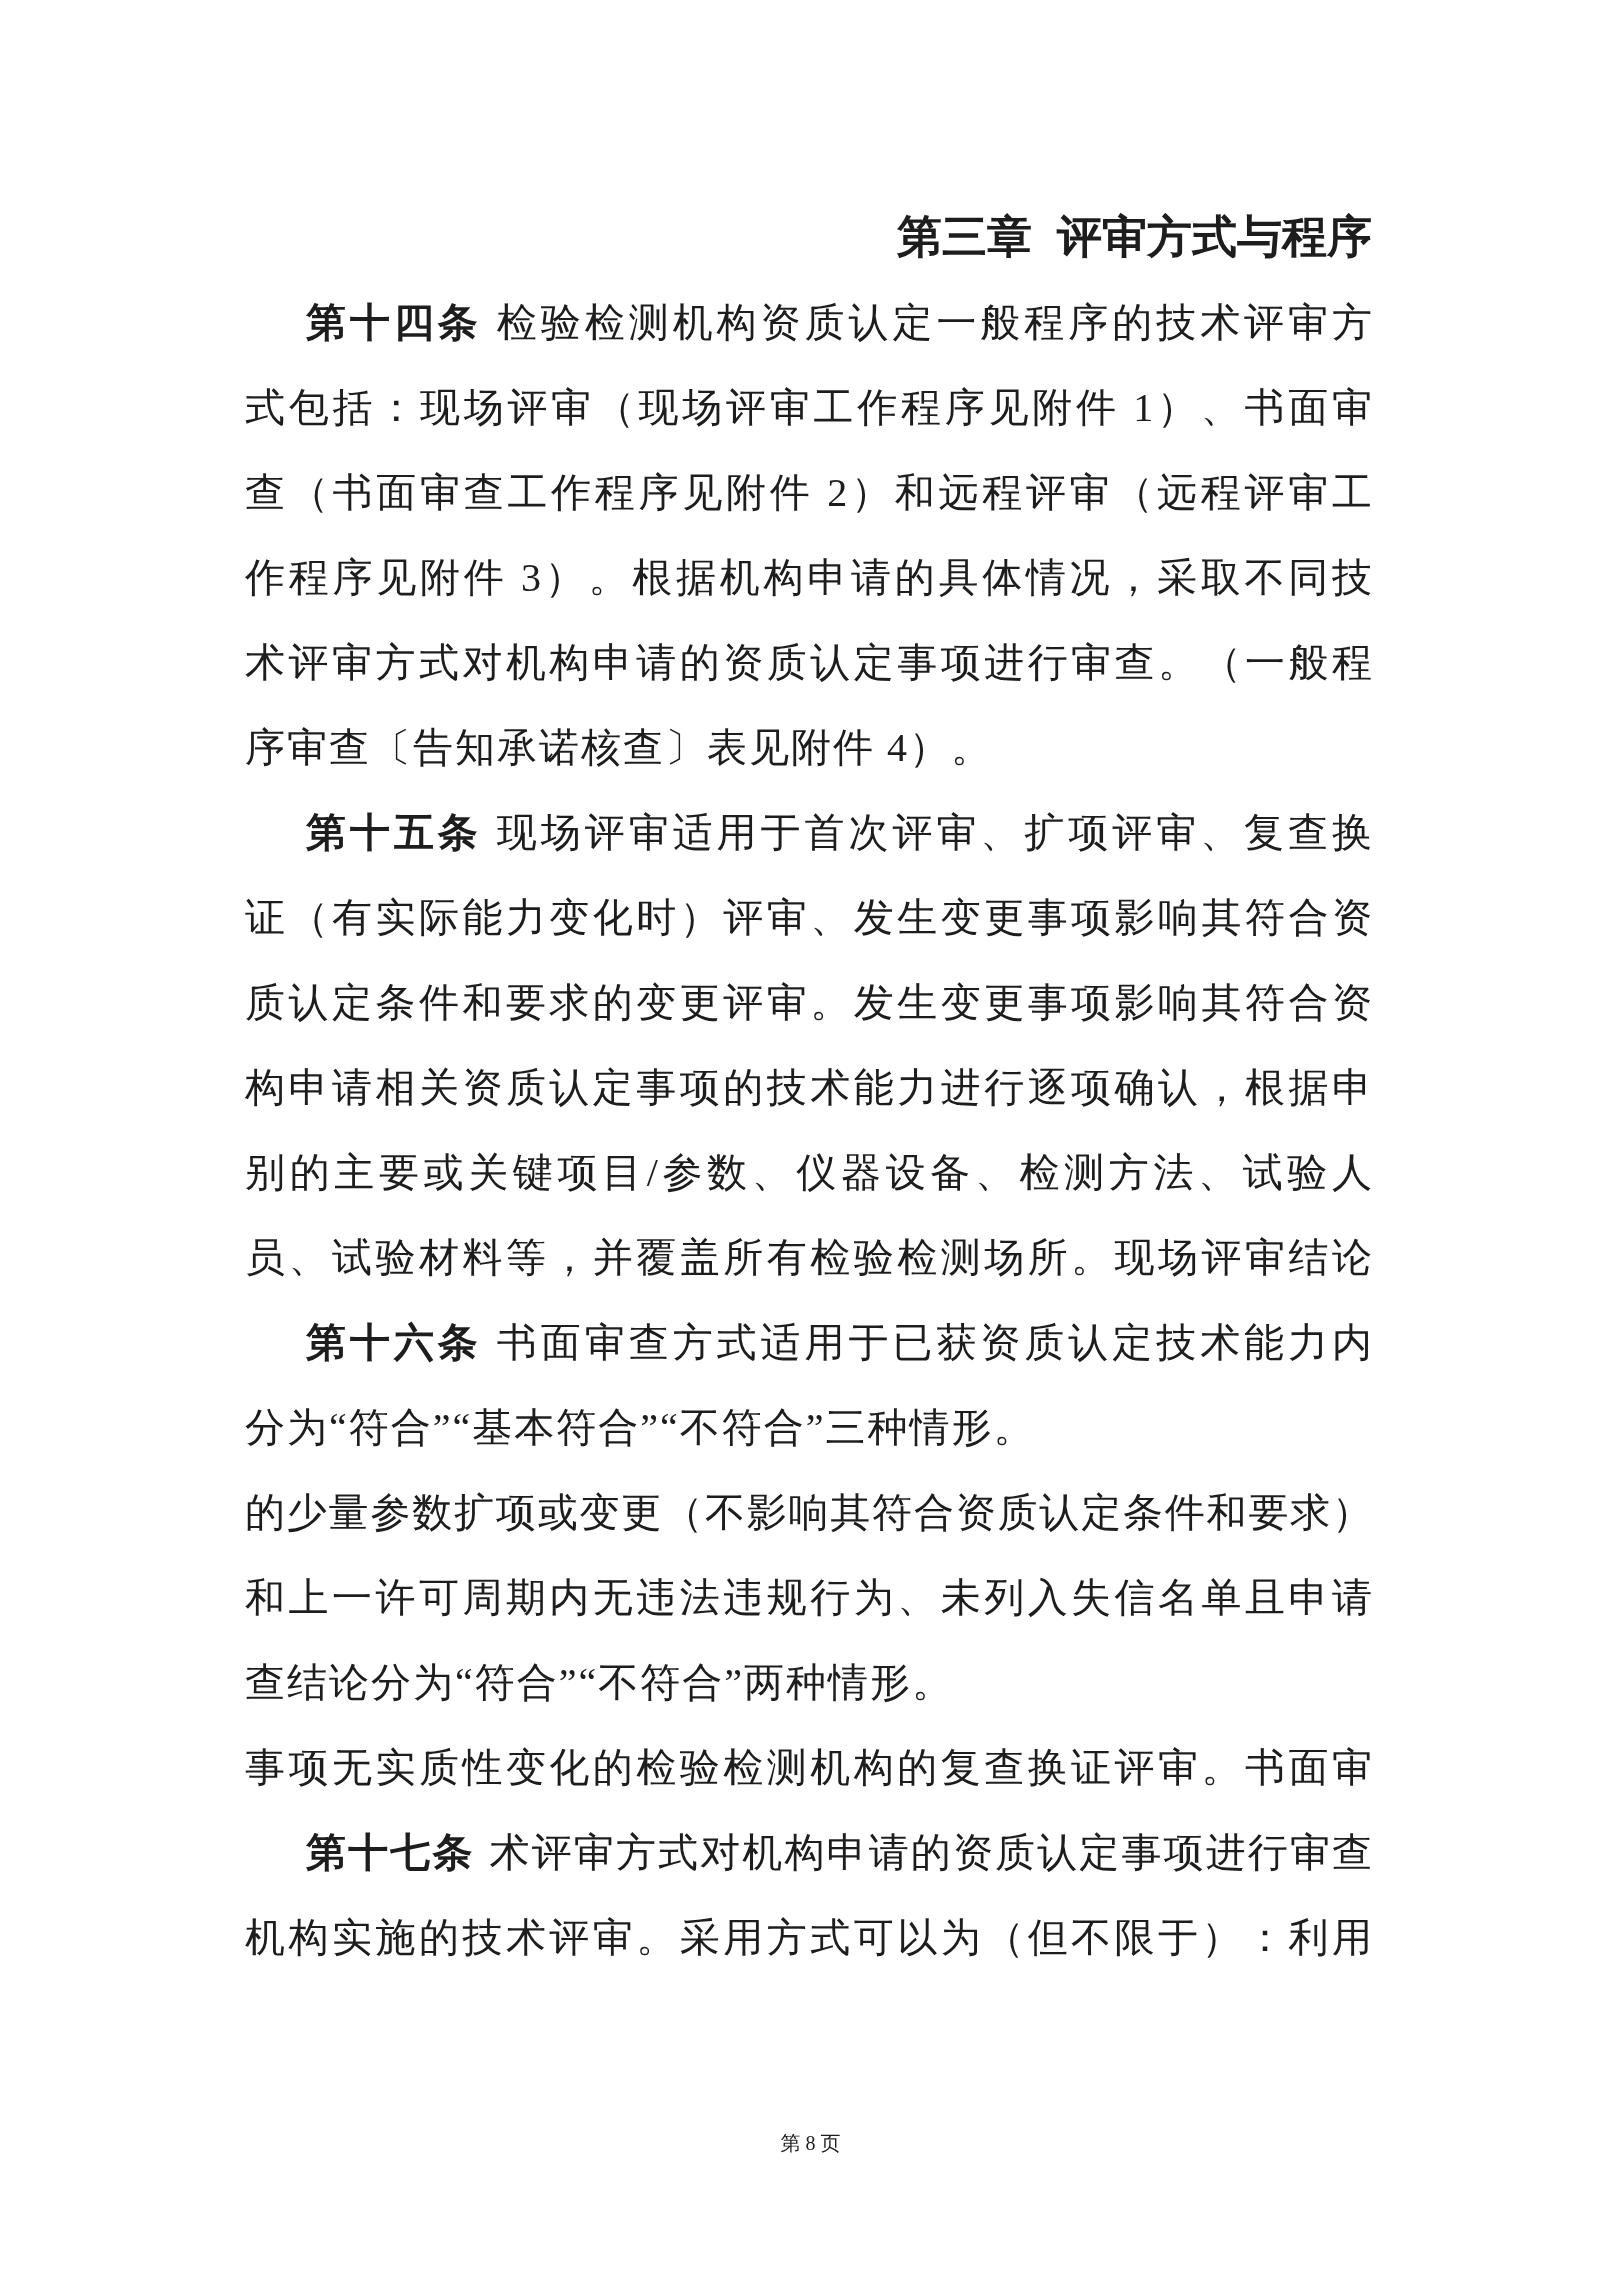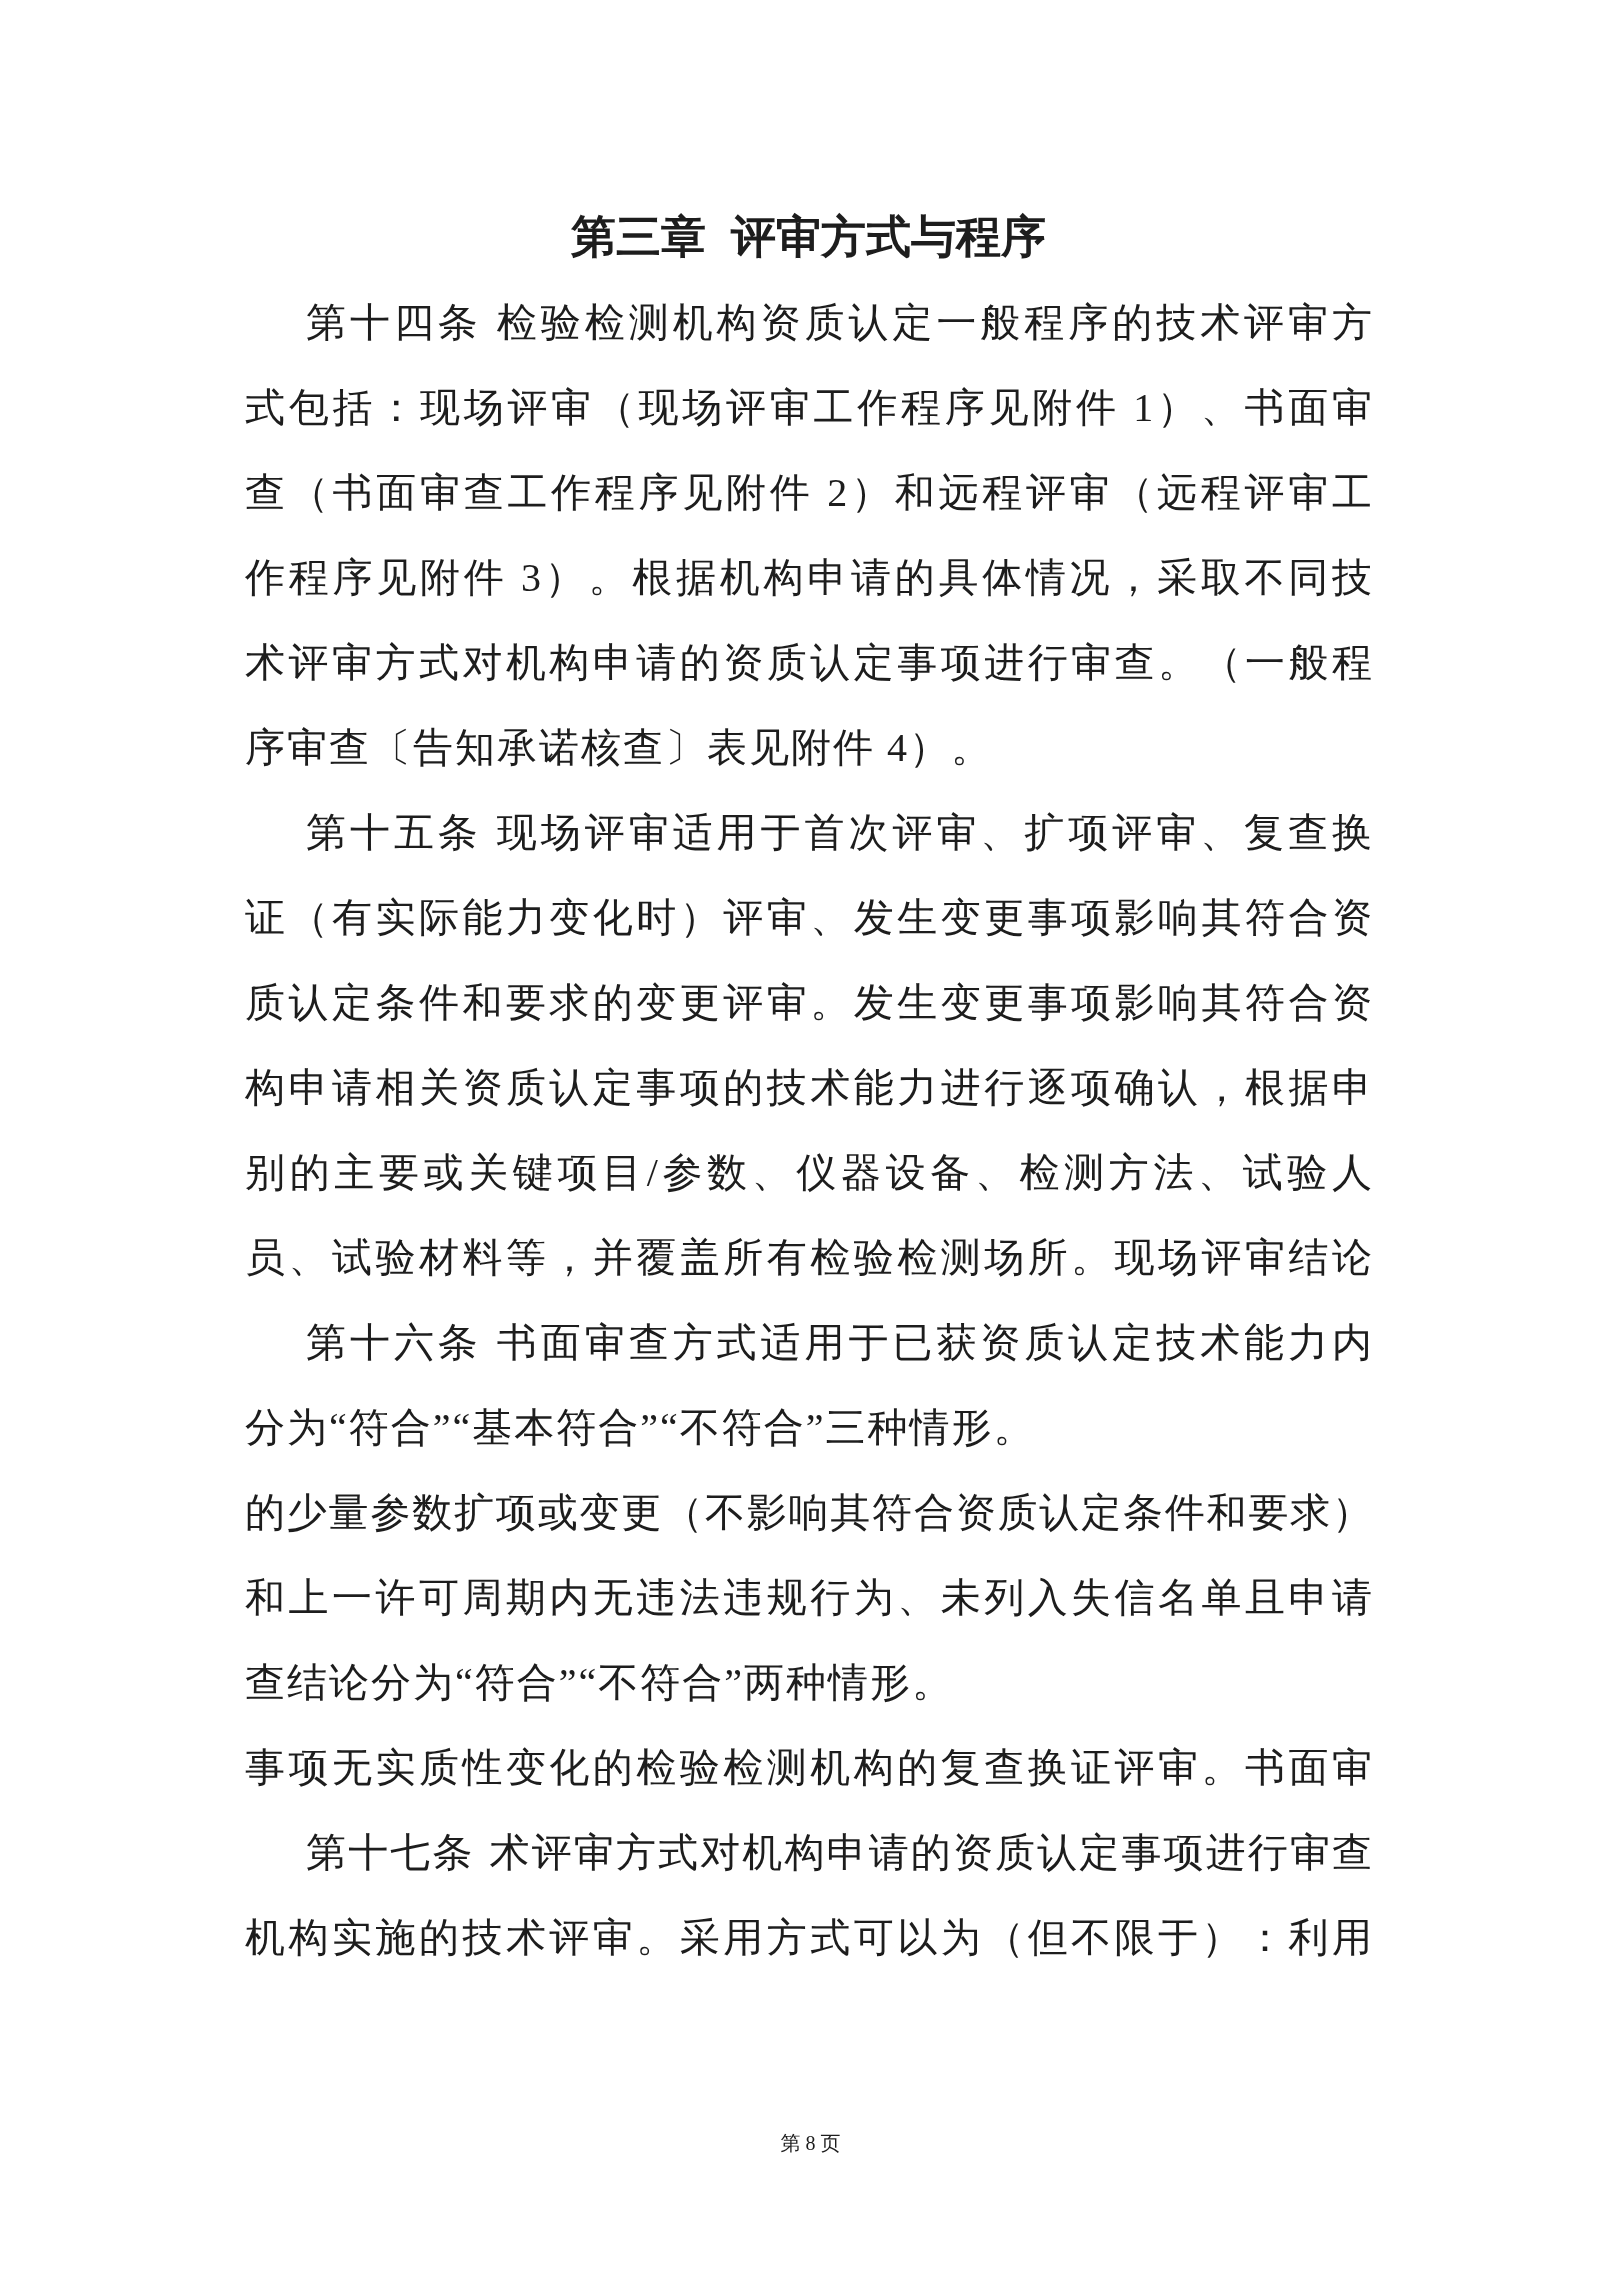--- a/index.html
+++ b/index.html
@@ -22,21 +22,21 @@
     position: absolute;
     left: 245px;
     top: 195px;
     width: 1127px;
   }
   .chapter-title {
     height: 85px;
     line-height: 85px;
     font-size: 45px;
     font-weight: bold;
-    text-align: center;
+    text-align: right;
     word-spacing: 13.7px;
     white-space: pre;
   }
   .line {
     height: 85px;
     line-height: 85px;
     font-size: 40px;
     text-align: justify;
     text-justify: inter-ideograph;
   }
@@ -46,21 +46,21 @@
   }
   .line.last {
     text-align-last: left;
     -moz-text-align-last: left;
     letter-spacing: 2px;
   }
   .line.indent {
     text-indent: 61px;
   }
   .line b.art {
-    font-weight: normal;
+    font-weight: bold;
     margin-right: 15px;
   }
   .footer {
     position: absolute;
     left: 0;
     top: 2129px;
     width: 1621px;
     height: 29px;
     line-height: 29px;
     text-align: center;

